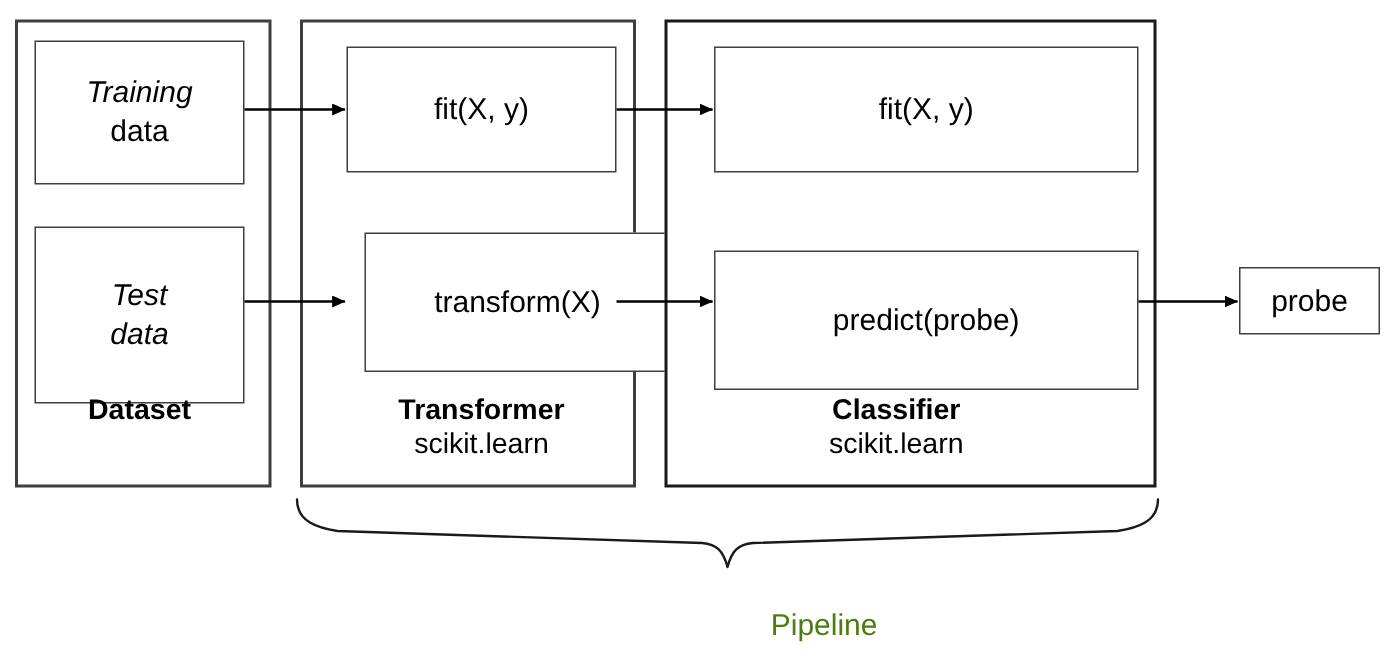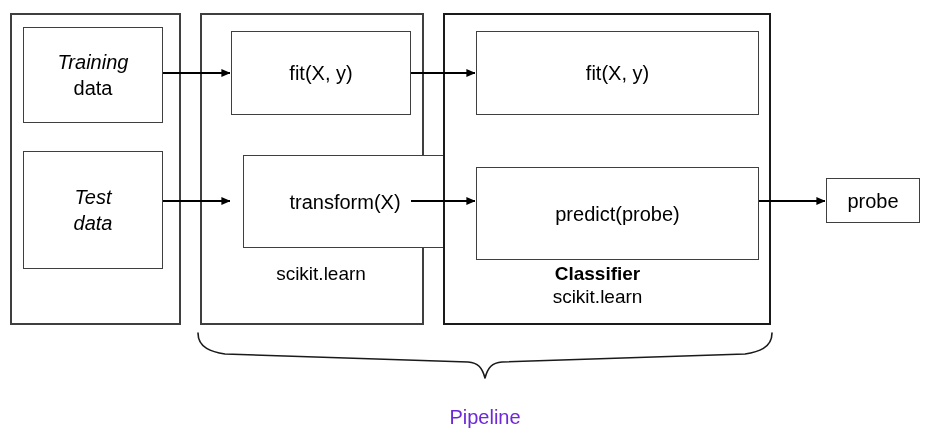--- a/index.html
+++ b/index.html
@@ -61,22 +61,22 @@
     font-size: 19px;
     font-weight: normal;
     color: #000000;
   }
 
   .score-text { font-size: 20px; }
 
   .brace-label {
     position: absolute;
     font-size: 20px;
-    text-align: center;
-    color: #6d28d9;
+    text-align: right;
+    color: #4d7c0f;
   }
 
   svg.overlay {
     position: absolute;
     left: 0;
     top: 0;
     width: 930px;
     height: 443px;
     pointer-events: none;
   }
@@ -90,33 +90,35 @@
 
   <div class="abs node-box thin" style="left:23px; top:27px; width:140px; height:96px;">
     <span class="node-text"><span class="ital">Training</span><br><span>data</span></span>
   </div>
 
   <div class="abs node-box thin" style="left:23px; top:151px; width:140px; height:118px;">
     <span class="node-text"><span class="ital">Test</span><br><span class="ital">data</span></span>
   </div>
 
   <div class="abs group-caption" style="left:23px; top:262px; width:140px;">
+    <span class="cap-title">Dataset</span>
   </div>
 
   <div class="abs group-box" style="left:200px; top:13px; width:224px; height:312px;"></div>
 
   <div class="abs node-box thin" style="left:231px; top:31px; width:180px; height:84px;">
     <span class="node-text">fit(X, y)</span>
   </div>
 
   <div class="abs node-box thin" style="left:243px; top:155px; width:204px; height:93px;">
     <span class="node-text">transform(X)</span>
   </div>
 
   <div class="abs group-caption" style="left:231px; top:262px; width:180px;">
+    <span class="cap-title">Transformer</span>
     <span class="cap-sub">scikit.learn</span>
   </div>
 
   <div class="abs group-box strong" style="left:443px; top:13px; width:328px; height:312px;"></div>
 
   <div class="abs node-box thin" style="left:476px; top:31px; width:283px; height:84px;">
     <span class="node-text">fit(X, y)</span>
   </div>
 
   <div class="abs node-box thin" style="left:476px; top:155px; width:283px; height:93px;margin-top:12px;">

